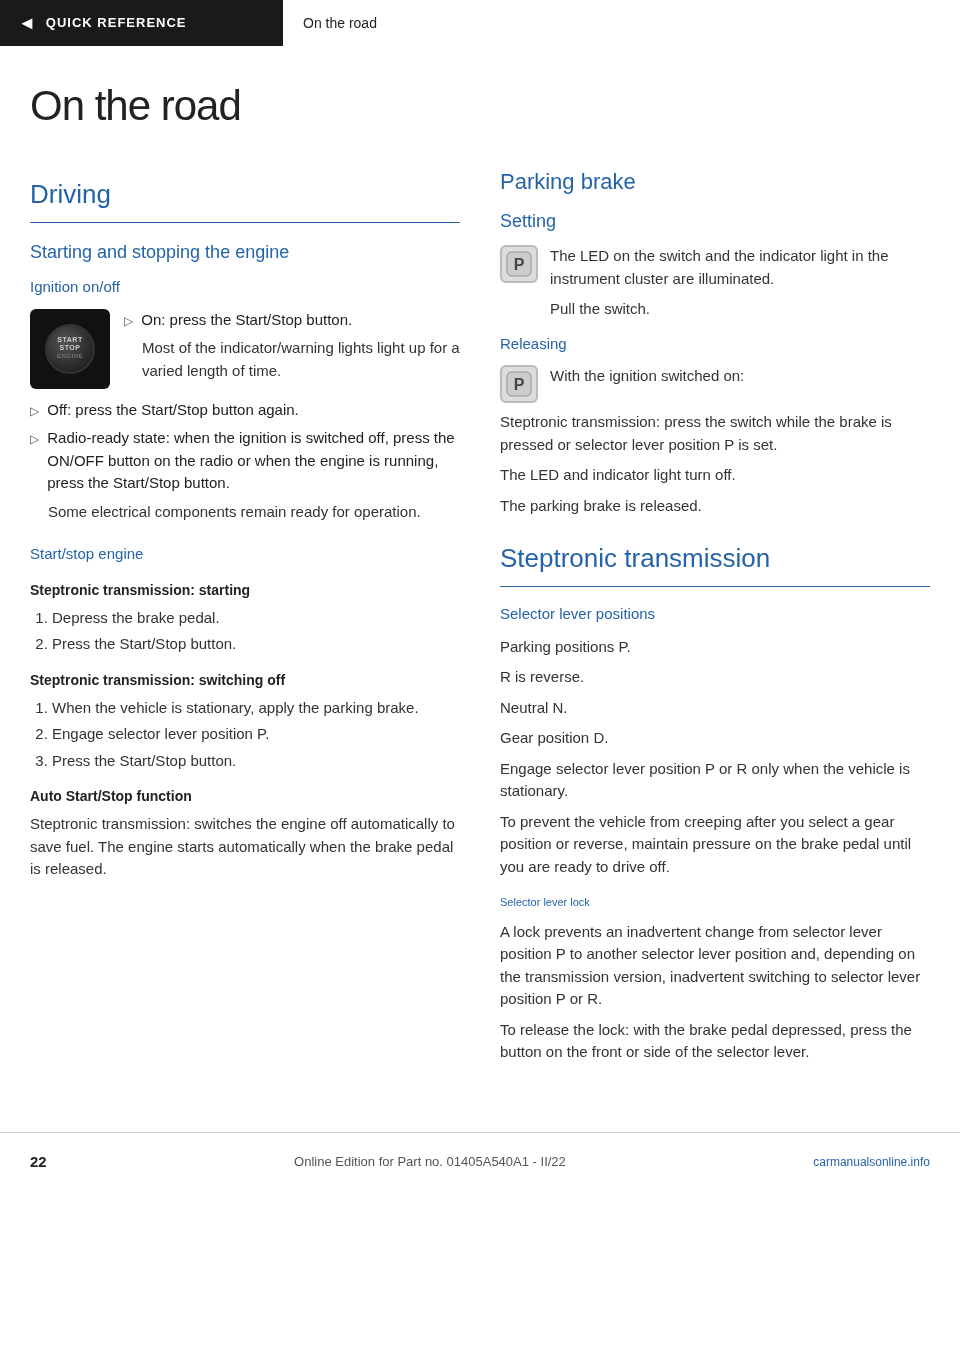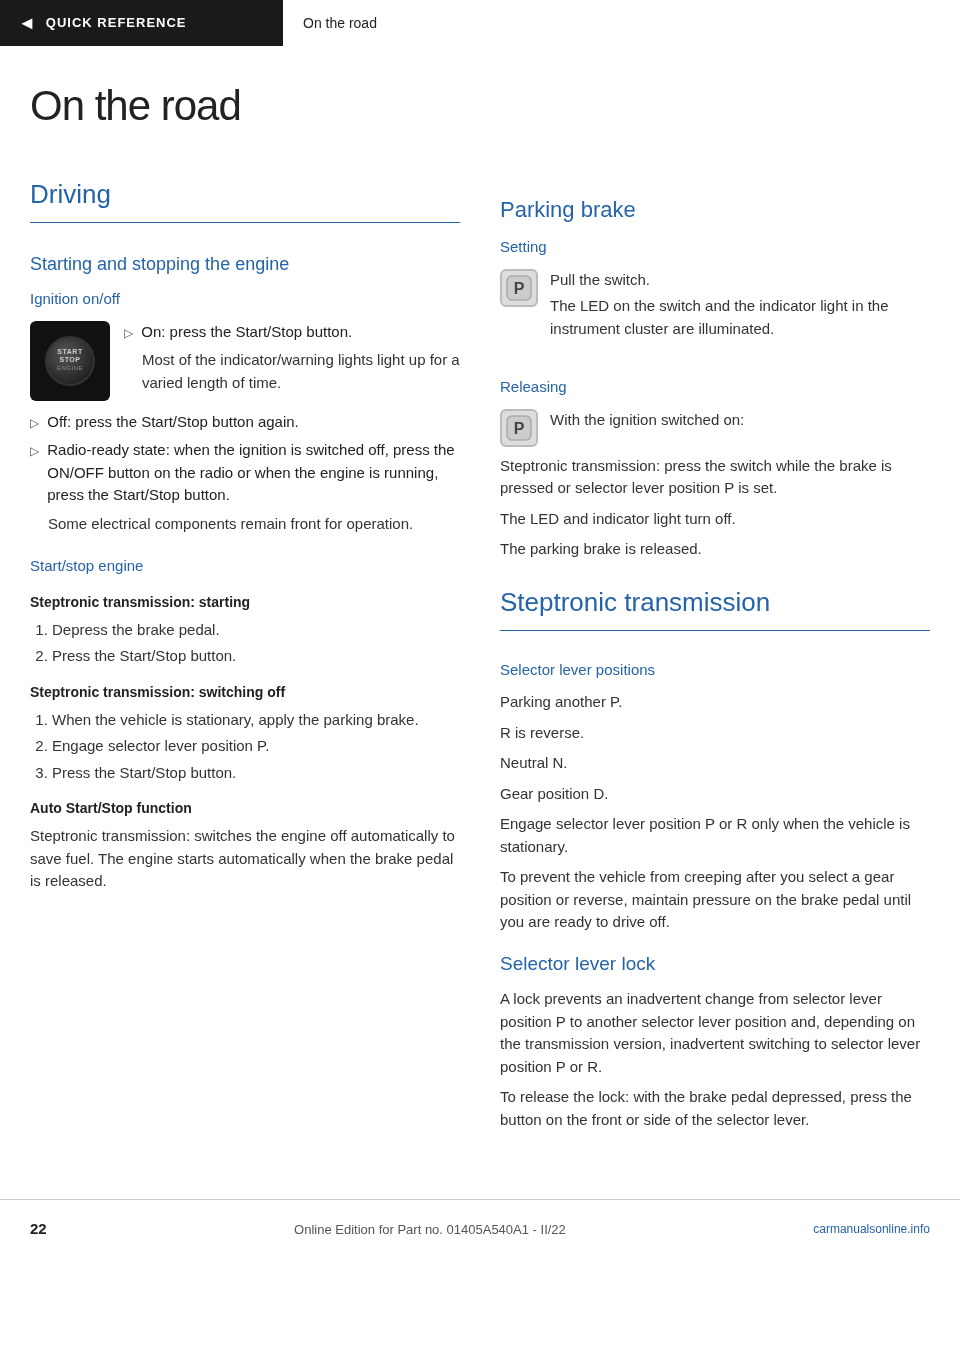--- a/index.html
+++ b/index.html
@@ -91,21 +91,21 @@
       margin-bottom: 16px;
       margin-top: 10px;
     }
 
     
     .section-h2 {
       font-size: 18px;
       font-weight: 400;
       color: #2563a8;
       margin-bottom: 10px;
-      margin-top: 28px;
+      margin-top: 0;
     }
 
     
     .section-h3 {
       font-size: 14px;
       font-weight: bold;
       color: #222;
       margin-bottom: 6px;
       margin-top: 14px;
     }
@@ -281,21 +281,21 @@
 
       <div class="bullet-item">
         <span class="bullet-arrow-sym">▷</span>
         <span class="bullet-text">Off: press the Start/Stop button again.</span>
       </div>
 
       <div class="bullet-item">
         <span class="bullet-arrow-sym">▷</span>
         <span class="bullet-text">Radio-ready state: when the ignition is switched off, press the ON/OFF button on the radio or when the engine is running, press the Start/Stop button.</span>
       </div>
-      <div class="bullet-text-indent">Some electrical components remain front for operation.</div>
+      <div class="bullet-text-indent">Some electrical components remain ready for operation.</div>
 
       <h4 class="section-h2" style="font-size:15px; margin-top:20px;">Start/stop engine</h4>
 
       <p class="section-h3">Steptronic transmission: starting</p>
       <ol class="num-list">
         <li>Depress the brake pedal.</li>
         <li>Press the Start/Stop button.</li>
       </ol>
 
       <p class="section-h3">Steptronic transmission: switching off</p>
@@ -307,32 +307,32 @@
 
       <p class="section-h3">Auto Start/Stop function</p>
       <p class="para">Steptronic transmission: switches the engine off automatically to save fuel. The engine starts automatically when the brake pedal is released.</p>
 
     </div>
 
     <div class="col-right">
 
       <h3 class="section-h2" style="font-size:22px; border-bottom: none; margin-bottom:10px;">Parking brake</h3>
 
-      <h4 class="section-h2" style="font-size:15px; margin-top:4px;">Setting</h4>
+      <h4 class="section-h2" style="font-size:18px; margin-top:4px;">Setting</h4>
 
       <div class="icon-btn-block">
         <div class="parking-icon">
           <svg width="28" height="28" viewBox="0 0 28 28">
             <rect x="2" y="2" width="24" height="24" rx="5" fill="#ccc" stroke="#aaa" stroke-width="1.5"></rect>
             <text x="14" y="20" text-anchor="middle" font-size="16" font-weight="bold" fill="#444">P</text>
           </svg>
         </div>
         <div>
+          <p class="para">The LED on the switch and the indicator light in the instrument cluster are illuminated.</p>
           <p class="para" style="margin-bottom:4px;">Pull the switch.</p>
-          <p class="para">The LED on the switch and the indicator light in the instrument cluster are illuminated.</p>
         </div>
       </div>
 
       <h4 class="section-h2" style="font-size:15px;">Releasing</h4>
 
       <div class="icon-btn-block">
         <div class="parking-icon">
           <svg width="28" height="28" viewBox="0 0 28 28">
             <rect x="2" y="2" width="24" height="24" rx="5" fill="#ccc" stroke="#aaa" stroke-width="1.5"></rect>
             <text x="14" y="20" text-anchor="middle" font-size="16" font-weight="bold" fill="#444">P</text>
@@ -343,28 +343,28 @@
         </div>
       </div>
       <p class="para">Steptronic transmission: press the switch while the brake is pressed or selector lever position P is set.</p>
       <p class="para">The LED and indicator light turn off.</p>
       <p class="para">The parking brake is released.</p>
 
       <h2 class="section-h1" style="margin-top:22px;">Steptronic transmission</h2>
 
       <h4 class="section-h2" style="font-size:15px;">Selector lever positions</h4>
 
-      <p class="para">Parking another P.</p>
+      <p class="para">Parking positions P.</p>
       <p class="para">R is reverse.</p>
       <p class="para">Neutral N.</p>
       <p class="para">Gear position D.</p>
       <p class="para">Engage selector lever position P or R only when the vehicle is stationary.</p>
       <p class="para">To prevent the vehicle from creeping after you select a gear position or reverse, maintain pressure on the brake pedal until you are ready to drive off.</p>
 
-      <h4 class="section-h2" style="font-size:19px; margin-top:16px;">Selector lever lock</h4>
+      <h4 class="section-h2" style="font-size:11px; margin-top:16px;">Selector lever lock</h4>
       <p class="para">A lock prevents an inadvertent change from selector lever position P to another selector lever position and, depending on the transmission version, inadvertent switching to selector lever position P or R.</p>
       <p class="para">To release the lock: with the brake pedal depressed, press the button on the front or side of the selector lever.</p>
 
     </div>
   </div>
 </div>
 
 <div class="footer">
   <span class="footer-page">22</span>
   <span>Online Edition for Part no. 01405A540A1 - II/22</span>

